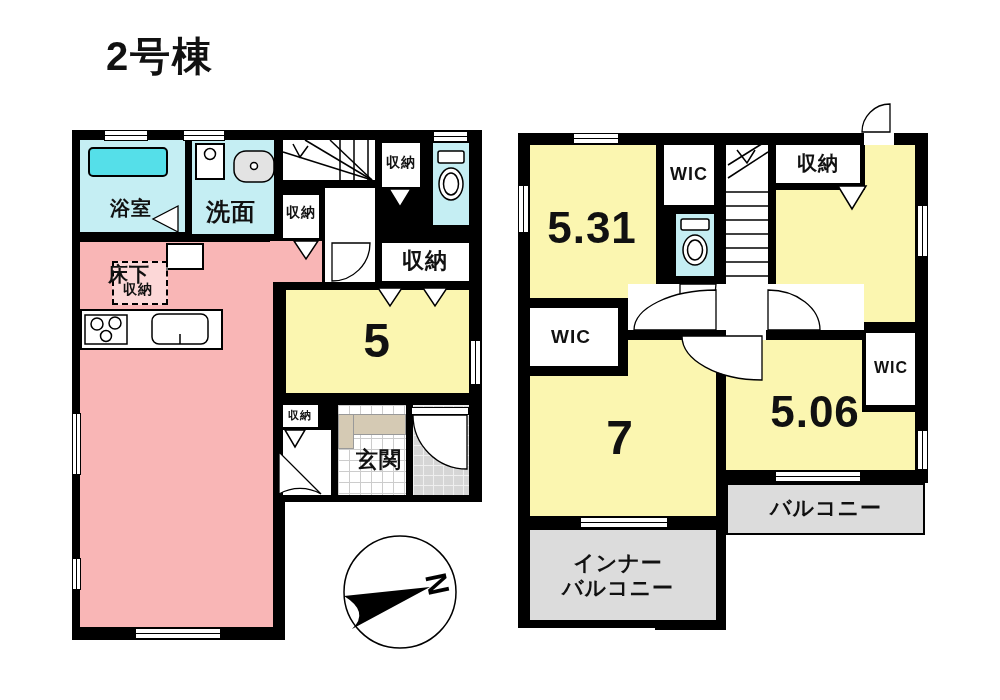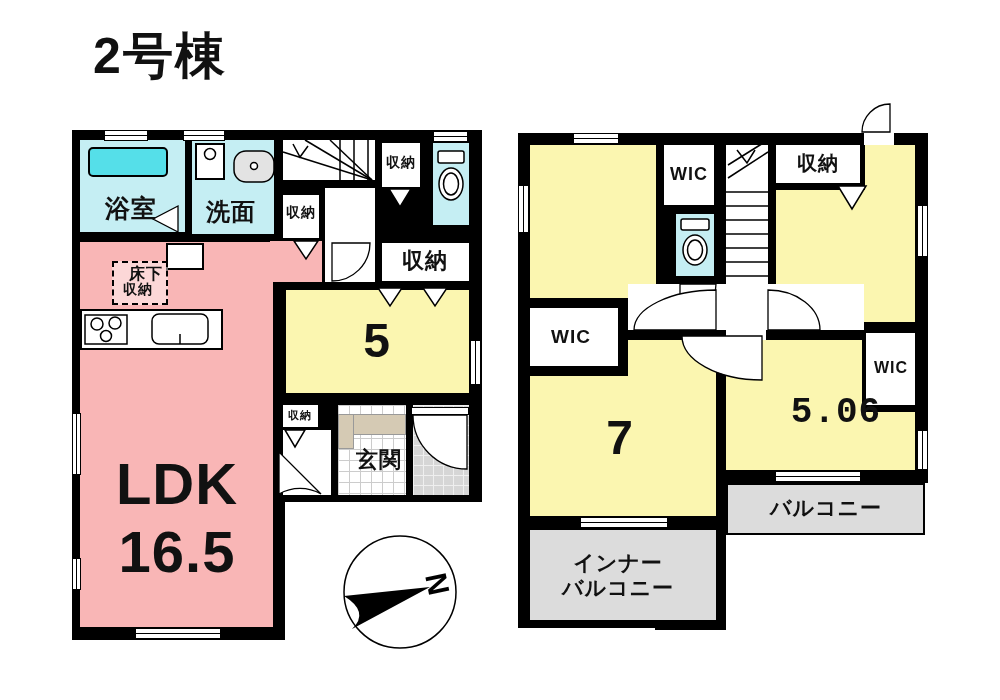--- a/index.html
+++ b/index.html
@@ -20,21 +20,21 @@
       background-size:10px 10px;}
   .dashedbox{position:absolute;border:2px dashed #000;background:rgba(255,255,255,.45);z-index:4;}
   svg{position:absolute;left:0;top:0;z-index:5;}
   .balc{position:absolute;border:2px solid #000;box-sizing:border-box;z-index:2;}
 </style>
 </head>
 <body>
 
 <div id="canvas">
 
-  <div class="lb" style="left:160px;top:56px;font-size:50px;letter-spacing:2px;">2号棟</div>
+  <div class="lb" style="left:160px;top:56px;font-size:40px;letter-spacing:2px;">2号棟</div>
 
   <div class="slab" style="left:72px;top:130px;width:410px;height:372px;"></div>
   <div class="slab" style="left:72px;top:130px;width:213px;height:510px;"></div>
 
   <div class="rm" style="left:80px;top:140px;width:105px;height:92px;background:#c5eef3;"></div>
   <div class="rm" style="left:88px;top:147px;width:76px;height:26px;background:#55dfe9;border:2px solid #000;border-radius:5px;z-index:3;"></div>
   <div class="rm" style="left:192px;top:140px;width:82px;height:94px;background:#c5eef3;"></div>
   <div class="rm" style="left:195px;top:143px;width:30px;height:37px;background:#fff;border:2px solid #000;box-sizing:border-box;z-index:3;"></div>
   <div class="rm" style="left:283px;top:140px;width:92px;height:40px;background:#fff;"></div>
   <div class="rm" style="left:283px;top:195px;width:36px;height:43px;background:#fff;"></div>
@@ -180,36 +180,35 @@
       <line x1="180" y1="344" x2="180" y2="334"></line>
     </g>
 
     <g>
       <circle cx="400" cy="592" r="56" fill="#fff" stroke="#000" stroke-width="1.5"></circle>
       <path d="M344,596 L430,587 L352,629 Q370,612 344,596 Z" fill="#000"></path>
       <text x="437" y="594" transform="rotate(78 437 584)" font-size="30" font-weight="bold" text-anchor="middle" fill="#000">N</text>
     </g>
   </svg>
 
-  <div class="lb" style="left:131px;top:208px;font-size:25px;">浴室</div>
+  <div class="lb" style="left:131px;top:208px;font-size:20px;">浴室</div>
   <div class="lb" style="left:231px;top:212px;font-size:24px;">洗面</div>
   <div class="lb" style="left:301px;top:213px;font-size:14px;">収納</div>
   <div class="lb" style="left:401px;top:163px;font-size:14px;">収納</div>
   <div class="lb" style="left:425px;top:261px;font-size:22px;">収納</div>
   <div class="lb" style="left:377px;top:340px;font-size:48px;">5</div>
-  <div class="lb" style="left:146px;top:274px;font-size:16px;">床下</div>
+  <div class="lb" style="left:129px;top:274px;font-size:20px;">床下</div>
   <div class="lb" style="left:138px;top:290px;font-size:14px;">収納</div>
-  <div class="lb" style="left:177px;top:483px;font-size:58px;">LDK</div>
-  <div class="lb" style="left:177px;top:551px;font-size:58px;">16.5</div>
   <div class="lb" style="left:379px;top:460px;font-size:22px;">玄関</div>
   <div class="lb" style="left:300px;top:415px;font-size:11px;">収納</div>
 
+  <div class="lb" style="left:592px;top:228px;font-size:44px;">5.31</div>
   <div class="lb" style="left:689px;top:174px;font-size:18px;">WIC</div>
   <div class="lb" style="left:818px;top:163px;font-size:20px;">収納</div>
   <div class="lb" style="left:571px;top:337px;font-size:19px;">WIC</div>
   <div class="lb" style="left:620px;top:437px;font-size:48px;">7</div>
-  <div class="lb" style="left:836px;top:412px;font-size:36px;font-family:Liberation Mono, monospace;">5.06</div>
+  <div class="lb" style="left:815px;top:412px;font-size:44px;">5.06</div>
   <div class="lb" style="left:891px;top:368px;font-size:16px;">WIC</div>
   <div class="lb" style="left:826px;top:508px;font-size:21px;">バルコニー</div>
   <div class="lb" style="left:618px;top:563px;font-size:21px;">インナー</div>
   <div class="lb" style="left:618px;top:588px;font-size:21px;">バルコニー</div>
 
 </div>
 
 </body></html>

